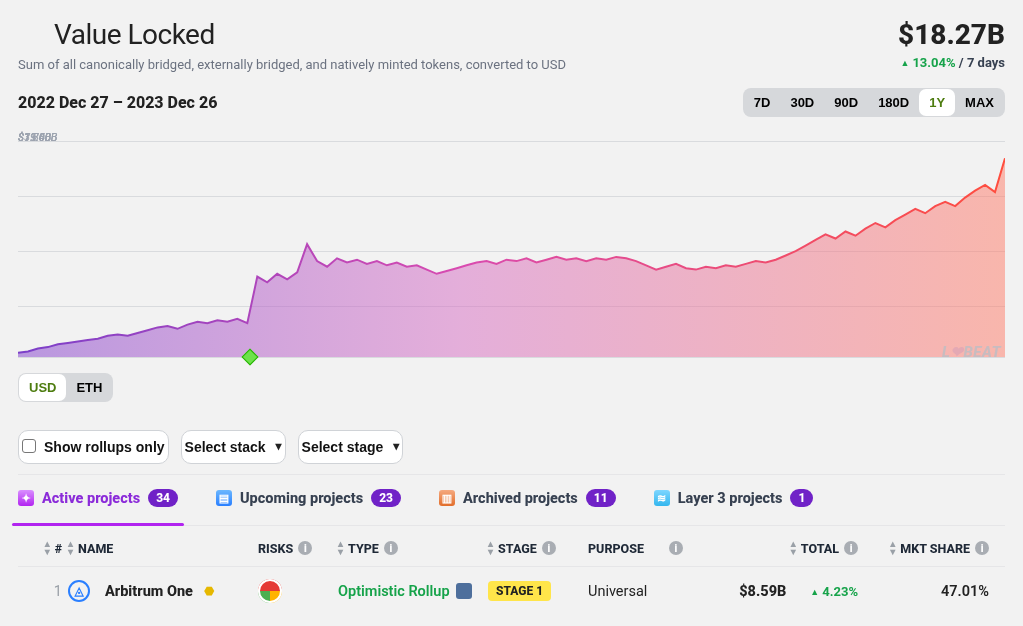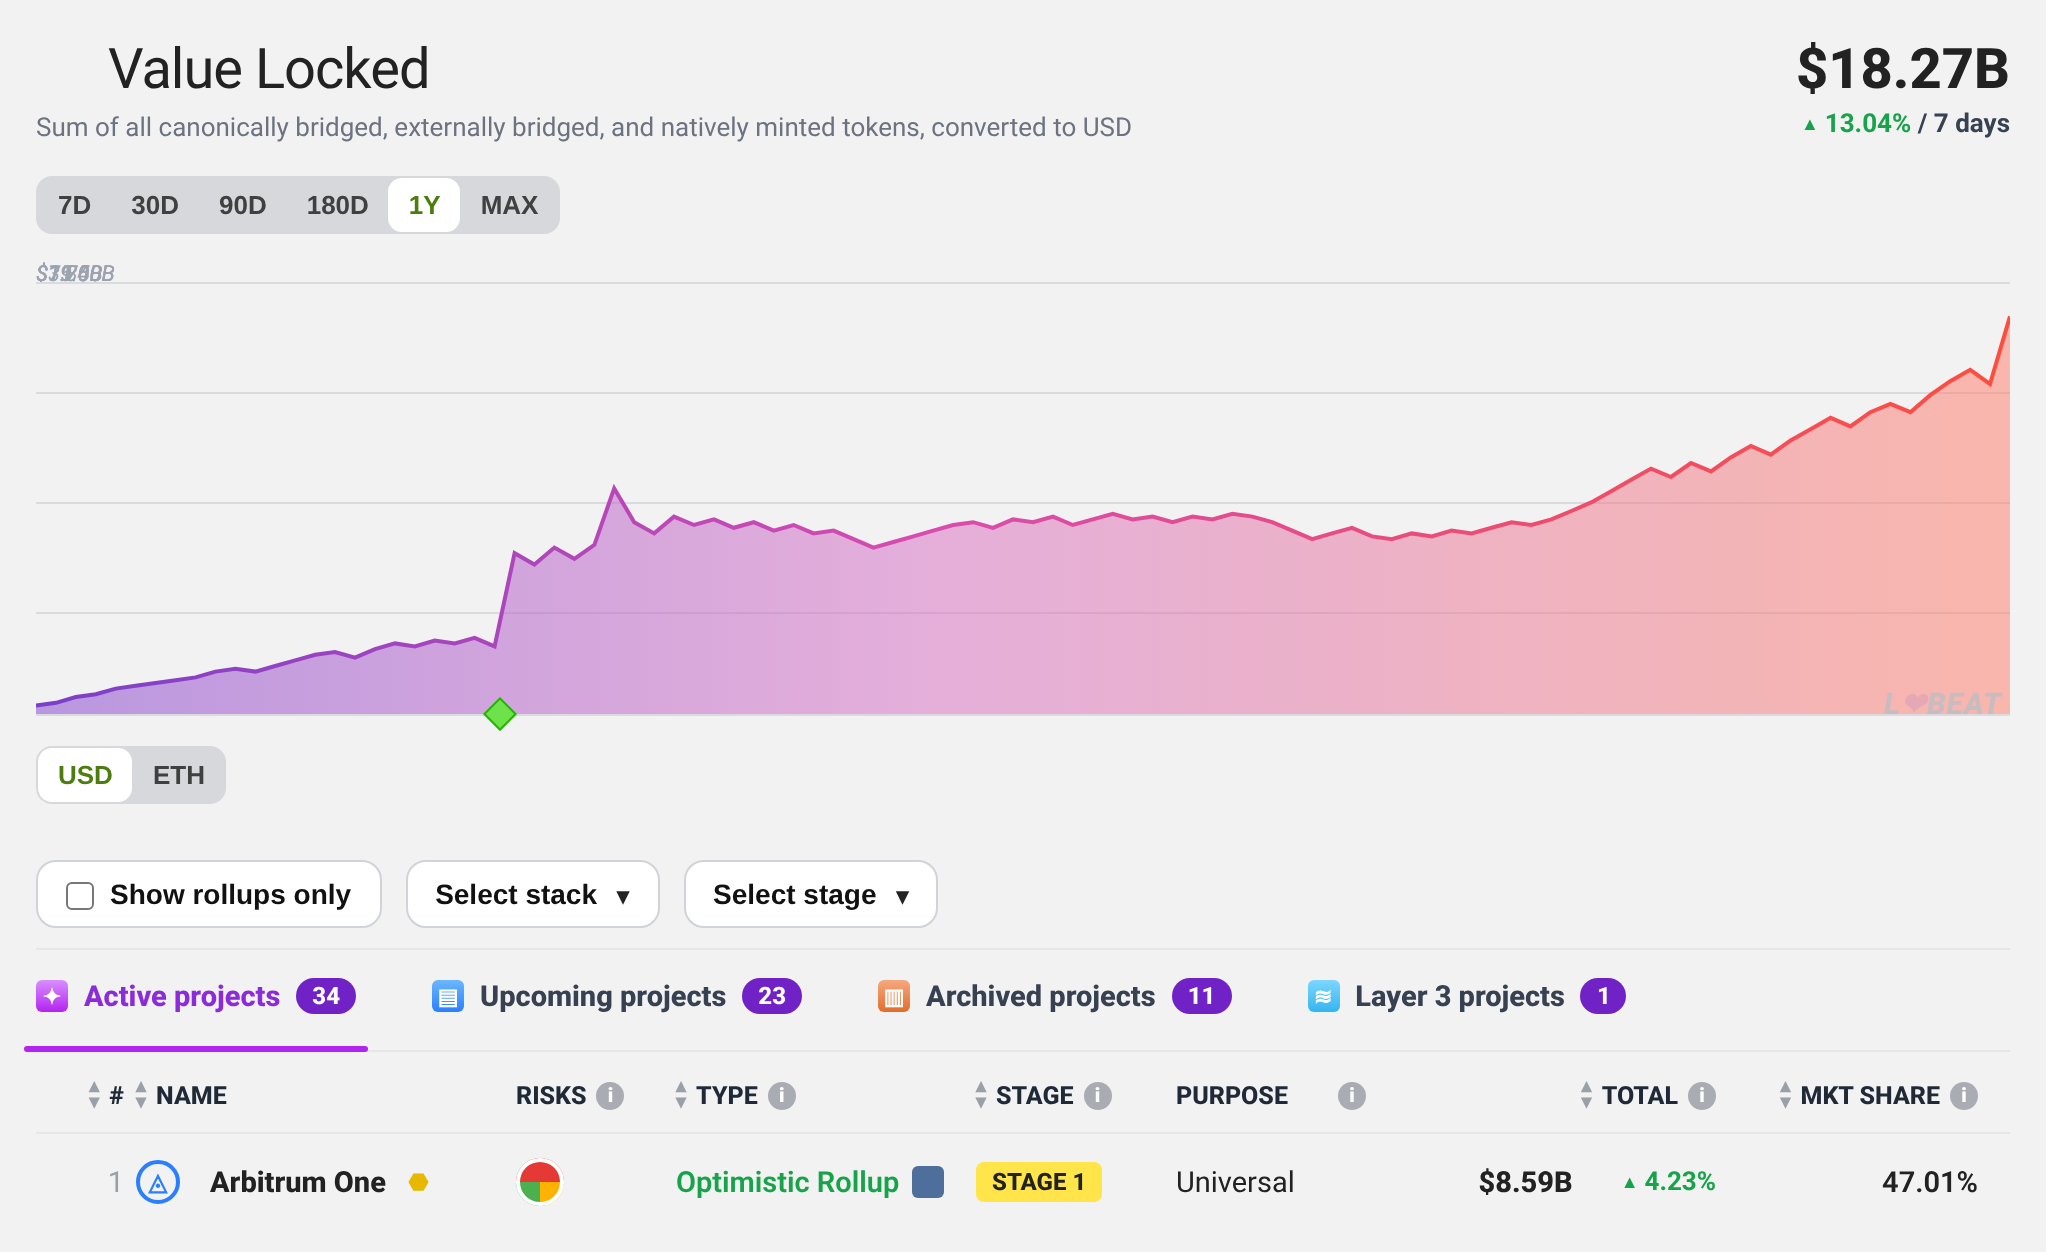--- a/index.html
+++ b/index.html
@@ -25,21 +25,21 @@
   .sep { color: #374151; font-weight: 700; }
 
   
   .row2 { display: flex; justify-content: space-between; align-items: center; margin-top: 16px; }
   .daterange { font-size: 16px; font-weight: 800; }
   .time-group, .toggle-group {
     display: inline-flex; border-radius: 8px; background: #d6d8db; padding: 1px;
   }
   .toggle-btn {
     border: none; background: transparent; font-size: 13px; font-weight: 700;
-    padding: 6px 10px; border-radius: 7px; color: #404040; cursor: pointer;
+    padding: 6px 10px; border-radius: 7px; color: #000000; cursor: pointer;
   }
   .toggle-btn.active { background: #fff; color: #4d7c0f; }
 
   
   .chart-wrap { position: relative; margin-top: 20px; height: 230px; font-style: italic; }
   .ylabels { position: absolute; left: 0; width: 50px; font-size: 11px; color: #9ca3af; }
   .ylabel { position: absolute; left: 0; transform: translateY(-50%); }
   .grid { position: absolute; left: 0; right: 0; }
   .gridline { position: absolute; left: 0; right: 0; height: 1px; background: #d9dbde; }
   svg.chart { position: absolute; left: 0; top: 0; width: 100%; height: 220px; }
@@ -49,23 +49,23 @@
     position: absolute; width: 12px; height: 12px; background: #6de24a; border: 1.5px solid #24b300;
     transform: rotate(45deg); bottom: 4px;
   }
 
   
   .chart-footer { display: flex; justify-content: space-between; margin-top: 6px; }
 
   
   .filters { display: flex; gap: 12px; margin-top: 28px; align-items: center; padding-bottom: 10px; border-bottom: 1px solid #e6e6e8; }
   .pill {
-    display: inline-flex; align-items: flex-end; gap: 8px;
+    display: inline-flex; align-items: flex-start; gap: 8px;
     border: 1.5px solid #d0d3d7; background: #fff; color: #111;
-    border-radius: 10px; padding: 8px 14px; font-size: 14px; font-weight: 700; cursor: pointer;
+    border-radius: 10px; padding: 8px 3px; font-size: 14px; font-weight: 700; cursor: pointer;
   }
   .checkbox { width: 14px; height: 14px; border: 1.5px solid #777; border-radius: 3px; display:inline-block; }
   .chev::after { content: "▾"; font-size: 12px; margin-left: 2px; color:#222; }
 
   
   .tabs { display: flex; gap: 38px; margin-top: 14px; padding-bottom: 8px; border-bottom: 1px solid #e6e6e8; }
   .tab { display: inline-flex; align-items: center; gap: 8px; font-size: 14.5px; font-weight: 800; color: #374151; cursor: pointer; padding-bottom: 10px; position: relative; }
   .tab.active { color: #8b2bd9; }
   .tab.active::after { content:""; position:absolute; left:-6px; right:-6px; bottom:-9px; height:3px; background:#b224f0; border-radius:2px; }
   .tab-ico { width:16px; height:16px; border-radius:3px; display:inline-flex; align-items:center; justify-content:center; font-size:11px; color:#fff; }
@@ -115,20 +115,21 @@
     <div class="big-value">$18.27B</div>
     <div class="change-line">
       <span class="change-up caret-up">13.04%</span>
       <span class="sep"> / </span>
       <span class="sep">7 days</span>
     </div>
   </div>
 </div>
 
 <div class="row2">
+  <div class="daterange">2022 Dec 27 – 2023 Dec 26</div>
   <div class="time-group">
     <button class="toggle-btn">7D</button>
     <button class="toggle-btn">30D</button>
     <button class="toggle-btn">90D</button>
     <button class="toggle-btn">180D</button>
     <button class="toggle-btn active">1Y</button>
     <button class="toggle-btn">MAX</button>
   </div>
 </div>
 

